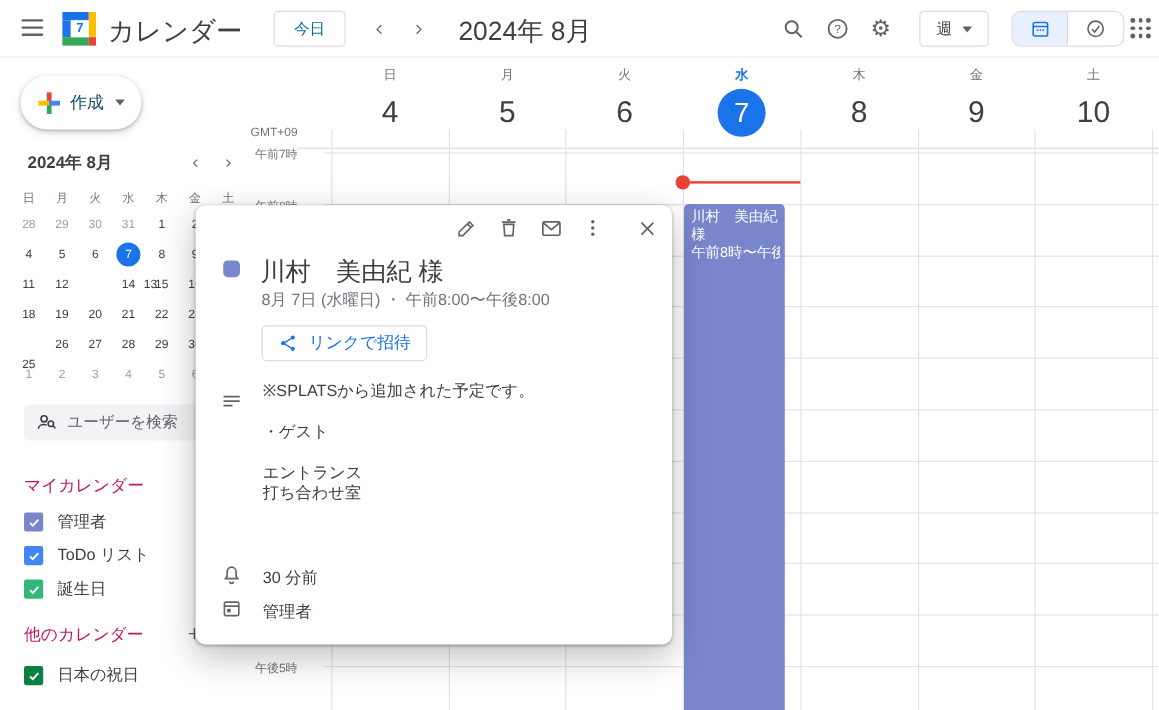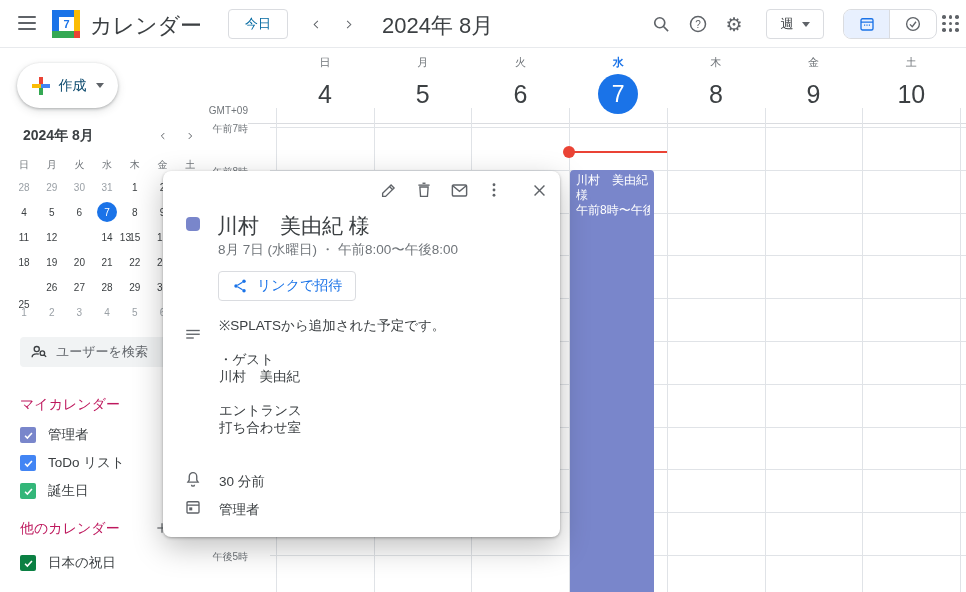--- a/index.html
+++ b/index.html
@@ -471,21 +471,20 @@
 
   <svg id="notes-icon" width="18" height="18" viewBox="0 0 24 24" stroke="#5f6368" stroke-width="1.8">
       <line x1="3" y1="6" x2="21" y2="6"></line>
       <line x1="3" y1="11" x2="21" y2="11"></line>
       <line x1="3" y1="16" x2="13" y2="16"></line>
     </svg>
   <div id="desc-lines">
       <div class="desc-line">※SPLATSから追加された予定です。</div>
       <div class="desc-line"></div>
       <div class="desc-line">・ゲスト</div>
-      <div class="desc-line">川村　美由紀</div>
       <div class="desc-line"></div>
       <div class="desc-line">エントランス</div>
       <div class="desc-line">打ち合わせ室</div>
     </div>
 
   <svg id="bell-icon" width="18" height="18" viewBox="0 0 24 24" fill="none" stroke="#5f6368" stroke-width="1.8">
       <path d="M12 3.5a5 5 0 0 0-5 5v5l-1.8 2.7h13.6L17 13.5v-5a5 5 0 0 0-5-5z"></path>
       <path d="M10 19.5a2 2 0 0 0 4 0"></path>
     </svg>
   <div id="reminder-text">30 分前</div>

